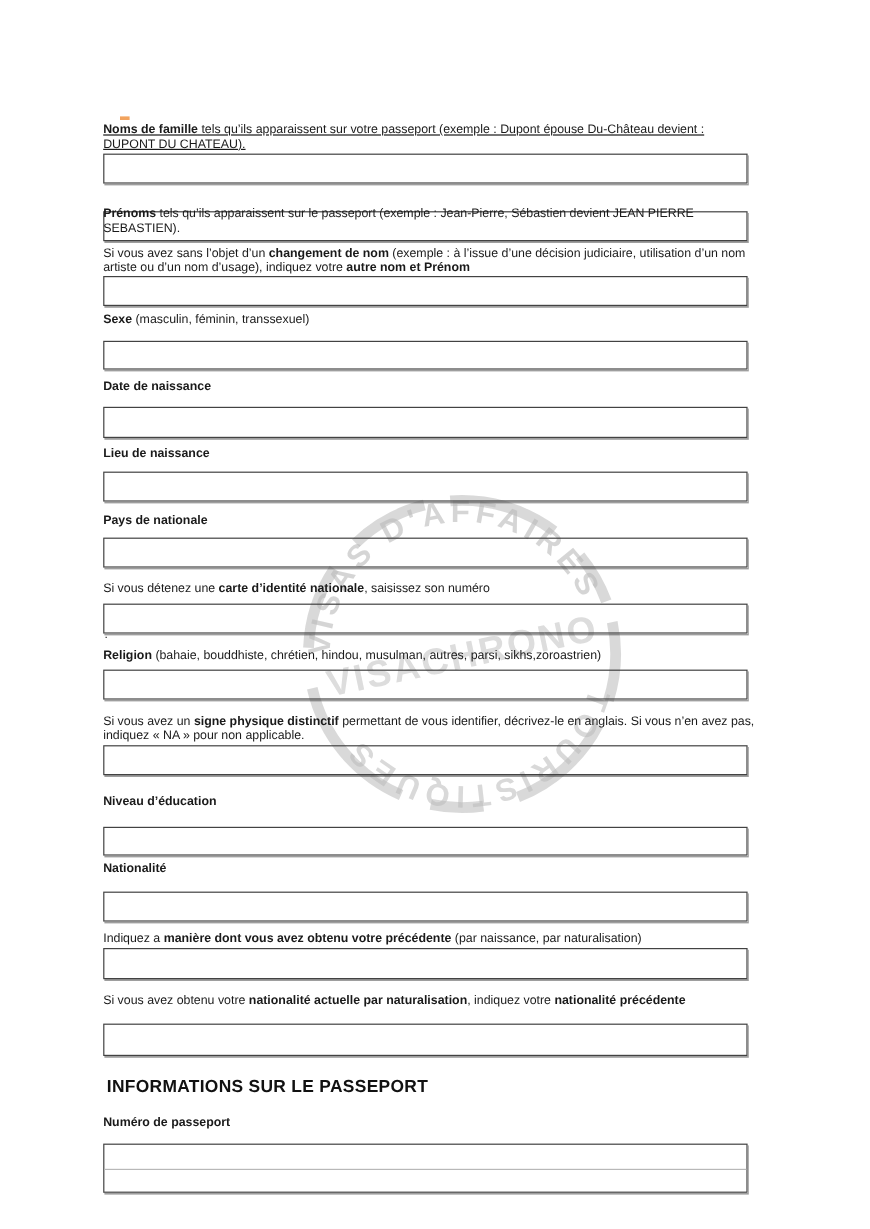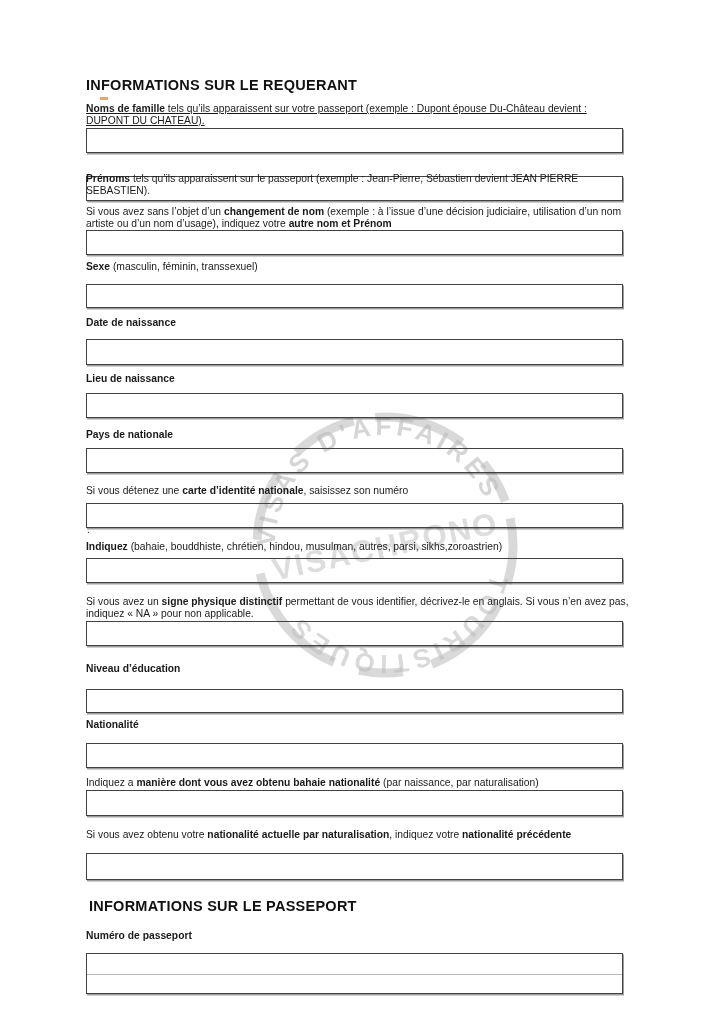--- a/index.html
+++ b/index.html
@@ -57,50 +57,49 @@
       <text font-size="26" font-weight="bold" letter-spacing="4" opacity="0.6">
         <textPath href="#arcT" startOffset="50%" text-anchor="middle">VISAS D'AFFAIRES</textPath>
       </text>
       <text font-size="26" font-weight="bold" letter-spacing="4" opacity="0.55">
         <textPath href="#arcB" startOffset="50%" text-anchor="middle">TOURISTIQUES</textPath>
       </text>
       <text x="160" y="172" font-size="31" font-weight="bold" letter-spacing="2" text-anchor="middle" opacity="0.5">VISACHRONO</text>
     </g>
   </svg>
 
-  <h1 class="sec-title" style="top:77px;">INFORMATIONS SUR LE REQUERANT</h1>
 
   <div class="orange-dash" style="background: rgb(242, 163, 94);"></div>
 
   <div id="field-layer">
       <div class="field-label" style="top: 103px; text-decoration: underline;"><b>Noms de famille</b><span> tels qu’ils apparaissent sur votre passeport (exemple : Dupont épouse Du-Château devient : DUPONT DU CHATEAU).</span></div>
       <div class="field-box" role="textbox" style="top: 128px; height: 25px;"></div>
       <div class="field-label" style="top: 160px; margin-top: 13px;"><b>Prénoms</b><span> tels qu’ils apparaissent sur le passeport (exemple : Jean-Pierre, Sébastien devient JEAN PIERRE SEBASTIEN).</span></div>
       <div class="field-box" role="textbox" style="top: 176px; height: 25px;"></div>
       <div class="field-label" style="top: 206px;"><span>Si vous avez sans l’objet d’un </span><b>changement de nom</b><span> (exemple : à l’issue d’une décision judiciaire, utilisation d’un nom artiste ou d’un nom d’usage), indiquez votre </span><b>autre nom et Prénom</b></div>
       <div class="field-box" role="textbox" style="top: 230px; height: 25px;"></div>
       <div class="field-label" style="top: 261px;"><b>Sexe</b><span>  (masculin, féminin, transsexuel)</span></div>
       <div class="field-box" role="textbox" style="top: 284px; height: 24px;"></div>
       <div class="field-label" style="top: 317px;"><b>Date de naissance</b></div>
       <div class="field-box" role="textbox" style="top: 339px; height: 26px;"></div>
       <div class="field-label" style="top: 373px;"><b>Lieu de naissance</b></div>
       <div class="field-box" role="textbox" style="top: 393px; height: 25px;"></div>
       <div class="field-label" style="top: 429px;"><b>Pays de nationale</b></div>
       <div class="field-box" role="textbox" style="top: 448px; height: 25px;"></div>
       <div class="field-label" style="top: 485px;"><span>Si vous détenez une </span><b>carte d’identité nationale</b><span>, saisissez son numéro</span></div>
       <div class="field-box" role="textbox" style="top: 503px; height: 25px;"></div>
-      <div class="field-label" style="top: 541px;"><b>Indiquez</b><span>   (bahaie, bouddhiste, chrétien, hindou, musulman, autres, parsi, sikhs,zoroastrien)</span></div>
+      <div class="field-label" style="top: 541px;"><b>Religion</b><span>   (bahaie, bouddhiste, chrétien, hindou, musulman, autres, parsi, sikhs,zoroastrien)</span></div>
       <div class="field-box" role="textbox" style="top: 558px; height: 25px;"></div>
       <div class="field-label" style="top: 596px;"><span>Si vous avez un </span><b>signe physique distinctif</b><span> permettant de vous identifier, décrivez-le en anglais. Si vous n’en avez pas, indiquez « NA » pour non applicable.</span></div>
       <div class="field-box" role="textbox" style="top: 621px; height: 25px;"></div>
       <div class="field-label" style="top: 663px;"><b>Niveau d’éducation</b></div>
       <div class="field-box" role="textbox" style="top: 689px; height: 24px;"></div>
       <div class="field-label" style="top: 719px;"><b>Nationalité</b></div>
       <div class="field-box" role="textbox" style="top: 743px; height: 25px;"></div>
-      <div class="field-label" style="top: 777px;"><span>Indiquez a </span><b>manière dont vous avez obtenu bahaie nationalité</b><span>  (par naissance, par naturalisation)</span></div>
+      <div class="field-label" style="top: 777px;"><span>Indiquez a </span><b>manière dont vous avez obtenu votre précédente</b><span>  (par naissance, par naturalisation)</span></div>
       <div class="field-box" role="textbox" style="top: 790px; height: 26px;"></div>
       <div class="field-label" style="top: 829px;"><span>Si vous avez obtenu votre </span><b>nationalité actuelle par naturalisation</b><span>, indiquez votre </span><b>nationalité précédente</b></div>
       <div class="field-box" role="textbox" style="top: 853px; height: 27px;"></div>
       <div class="field-label" style="top: 930px;"><b>Numéro de passeport</b></div>
       <div class="field-box" role="textbox" style="top: 953px; height: 41px;">
         <div class="box-divider" style="top: 20px;"></div>
       </div>
     </div>
 
   <div class="stray-dot">.</div>

